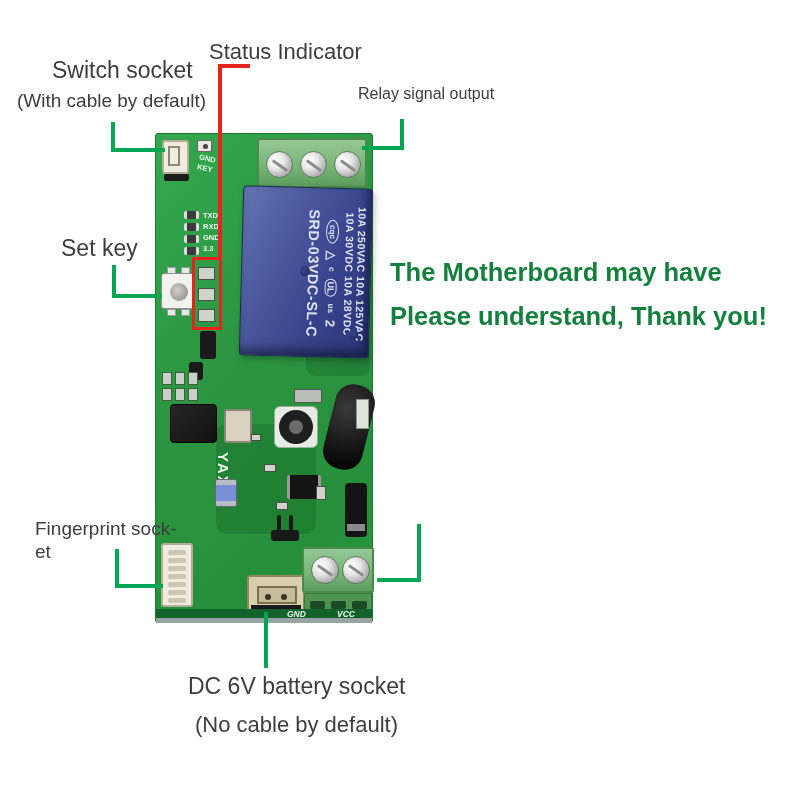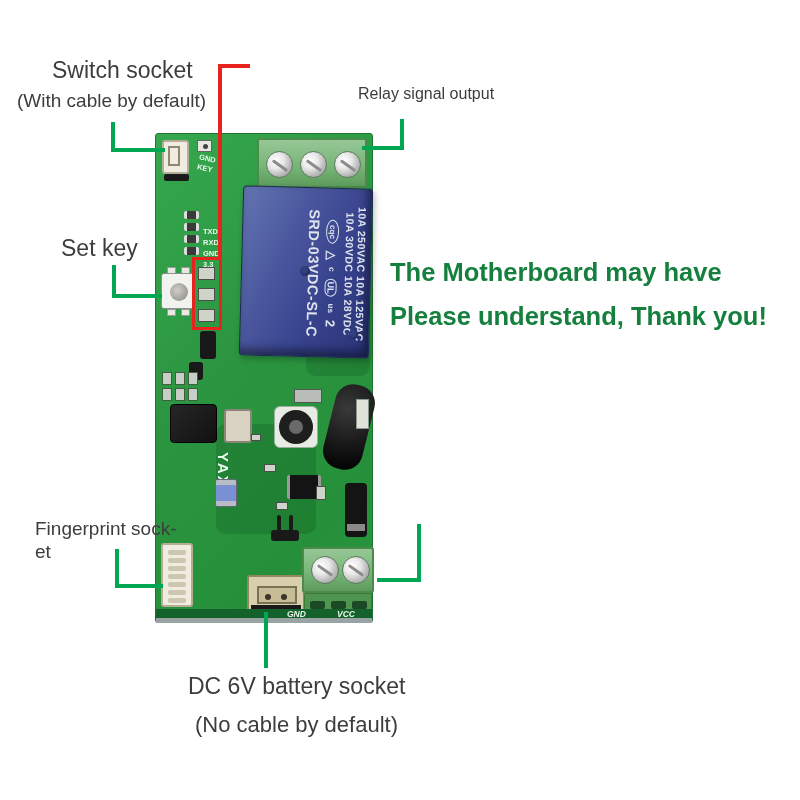--- a/index.html
+++ b/index.html
@@ -139,21 +139,21 @@
     </div>
     <div class="abs silk" style="left:42px;top:20px;font-size:7.5px;line-height:10px;transform:rotate(12deg);">
       <div>GND</div>
       <div>KEY</div>
     </div>
 
     <div class="abs resistor" style="left:28px;top:77px;width:15px;height:8px;"></div>
     <div class="abs resistor" style="left:28px;top:89px;width:15px;height:8px;"></div>
     <div class="abs resistor" style="left:28px;top:101px;width:15px;height:8px;"></div>
     <div class="abs resistor" style="left:28px;top:113px;width:15px;height:8px;"></div>
-    <div class="abs silk" style="left:47px;top:92px;font-size:7.5px;line-height:11px;">
+    <div class="abs silk" style="left:47px;top:76px;font-size:7.5px;line-height:11px;">
       <div>TXD</div>
       <div>RXD</div>
       <div>GND</div>
       <div>3.3</div>
     </div>
 
     <div class="abs padchip" style="left:42px;top:133px;width:17px;height:13px;"></div>
     <div class="abs padchip" style="left:42px;top:154px;width:17px;height:13px;"></div>
     <div class="abs padchip" style="left:42px;top:175px;width:17px;height:13px;"></div>
 
@@ -248,20 +248,21 @@
   <div class="abs cl" style="left:115px;top:549px;width:4px;height:39px;"></div>
   <div class="abs cl" style="left:115px;top:584px;width:48px;height:4px;"></div>
 
   <div class="abs cl" style="left:417px;top:524px;width:4px;height:58px;"></div>
   <div class="abs cl" style="left:377px;top:578px;width:44px;height:4px;"></div>
 
   <div class="abs cl" style="left:264px;top:612px;width:4px;height:56px;"></div>
 
   <div class="abs lbl lbl-switch">Switch socket</div>
   <div class="abs lbl lbl-switch2">(With cable by default)</div>
+  <div class="abs lbl lbl-status">Status Indicator</div>
   <div class="abs lbl lbl-relay">Relay signal output</div>
   <div class="abs lbl lbl-setkey">Set key</div>
 
   <div class="abs warning">
     <div>The Motherboard may have</div>
     <div>Please understand, Thank you!</div>
   </div>
 
   <div class="abs lbl lbl-fp">
     <div>Fingerprint sock-</div>

